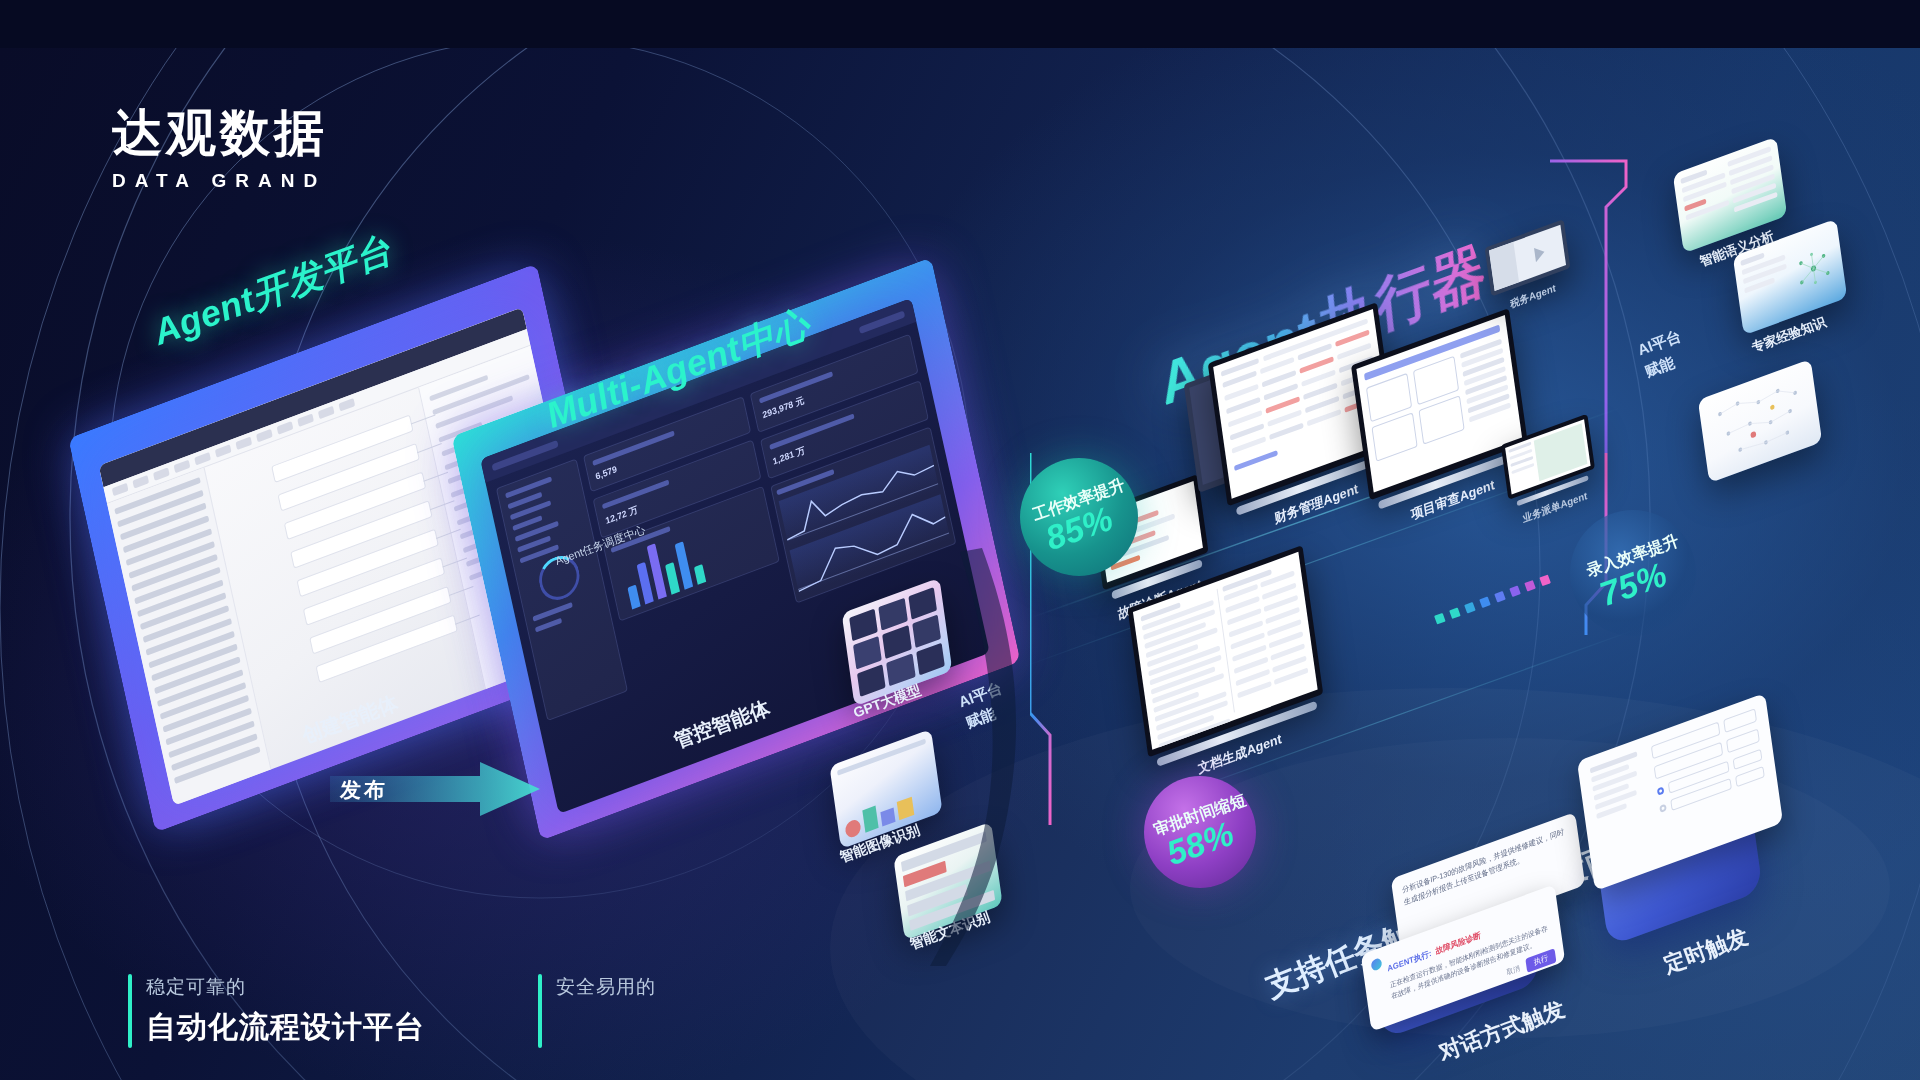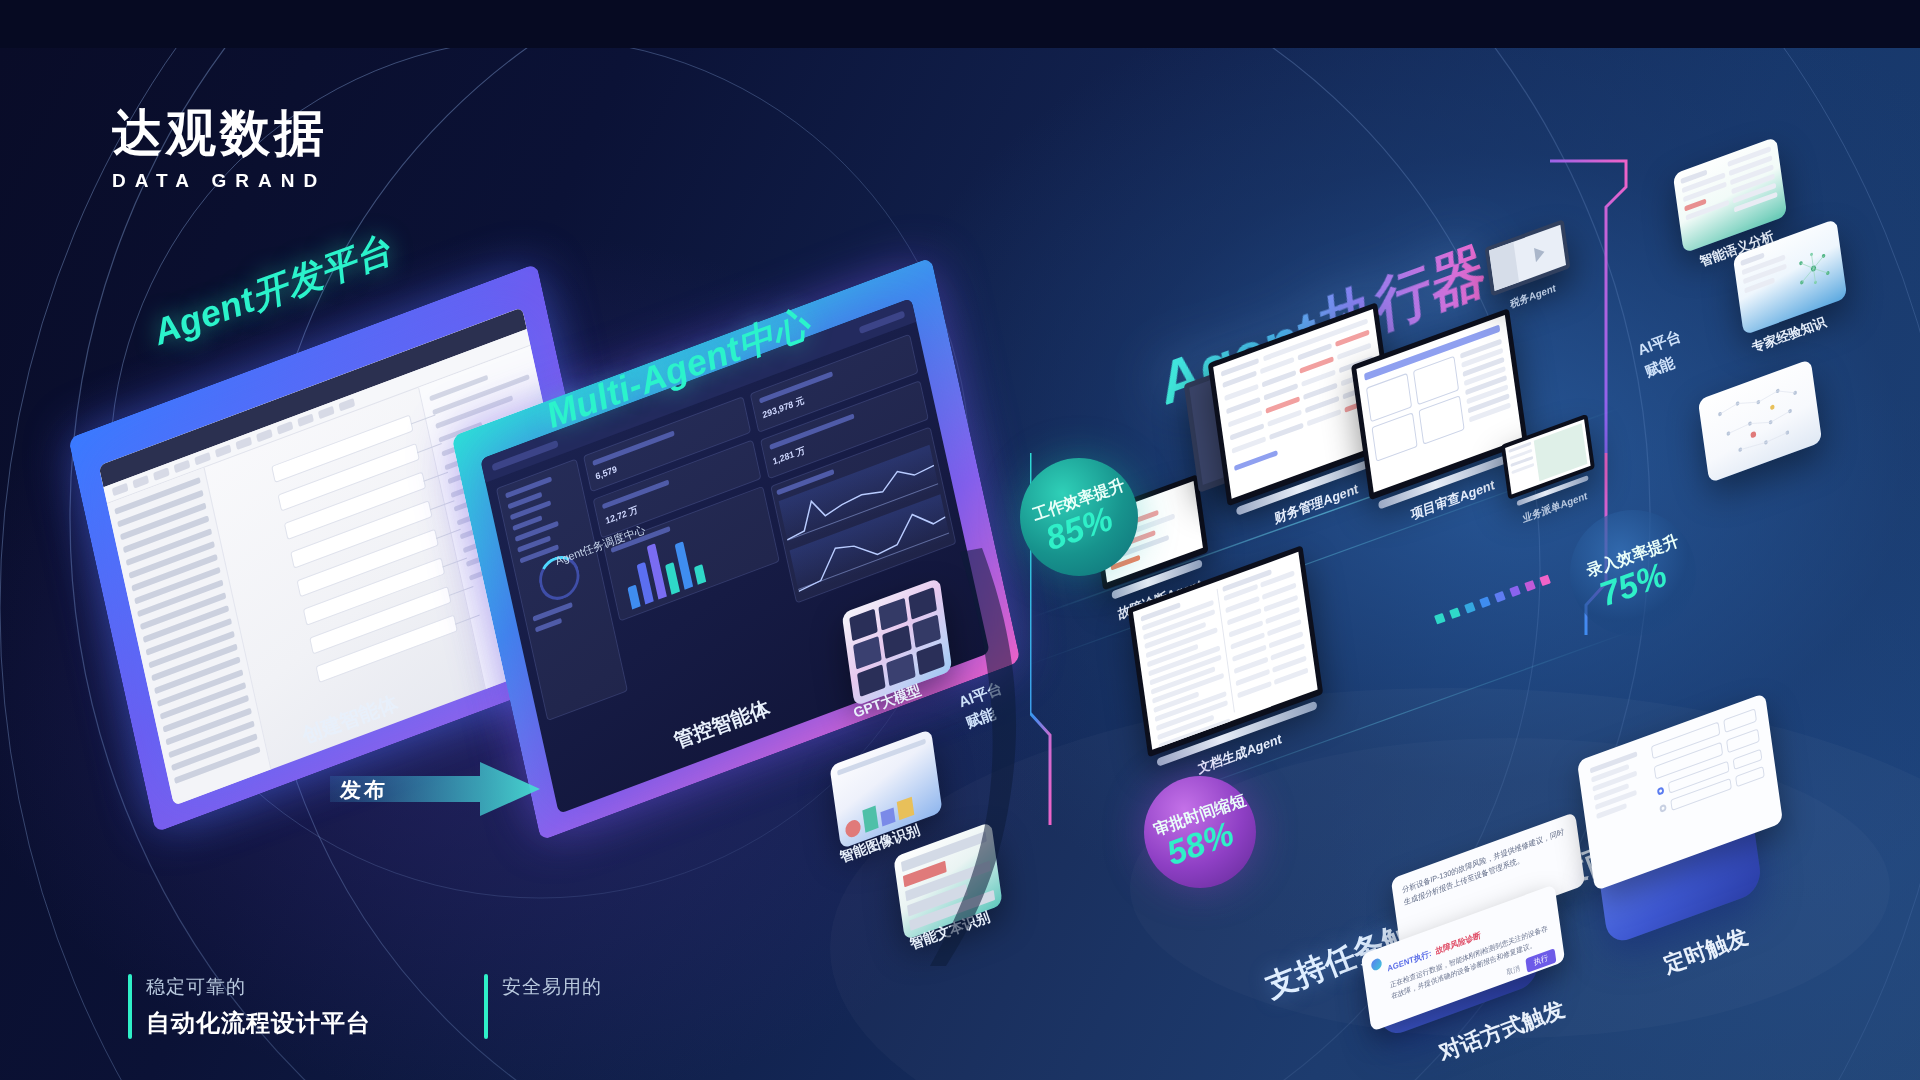--- a/index.html
+++ b/index.html
@@ -116,21 +116,21 @@
   .tl { position:absolute; white-space:nowrap; color:#e8f0fb; font-weight:700; }
 
   
   .bracket { position:absolute; pointer-events:none; }
 
   
   .caps { position:absolute; left:128px; top:926px; display:flex; gap:113px; }
   .cap-item { display:flex; gap:14px; }
   .cap-item .bar { width:4px; background:#2ff0c8; border-radius:2px; }
   .cap-item .sm { color:#b9c9de; font-size:19px; font-weight:400; margin-bottom:7px; letter-spacing:1px;}
-  .cap-item .lg { color:#ffffff; font-size:24px; font-weight:800; letter-spacing:1px; }
+  .cap-item .lg { color:#ffffff; font-size:30px; font-weight:800; letter-spacing:1px; }
 
   
   #logo { position:absolute; left:112px; top:60px; }
   #logo .cn { color:#fff; font-size:50px; font-weight:800; letter-spacing:4px; line-height:1; }
   #logo .en { color:#fff; font-size:19px; font-weight:700; letter-spacing:9px; margin-top:12px; }
 
   
   .dots { position:absolute; display:flex; gap:7px; transform:rotate(-20deg); }
   .dots i { width:9px; height:9px; display:block; border-radius:1px; }
 </style>

